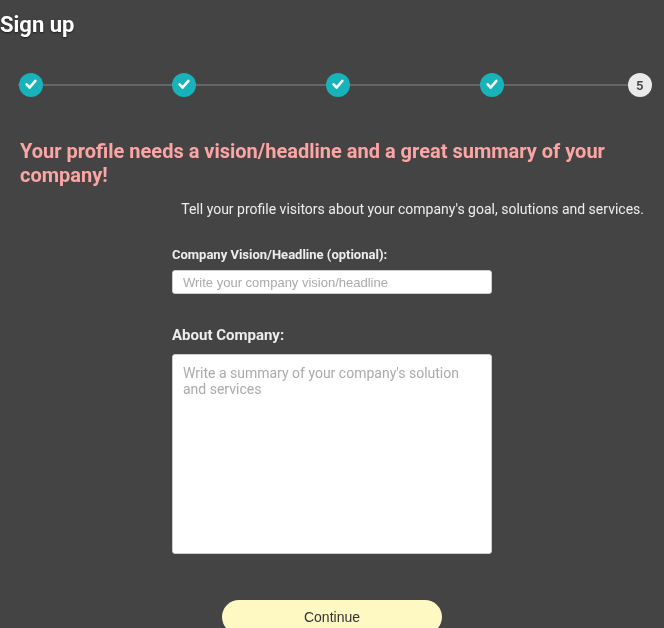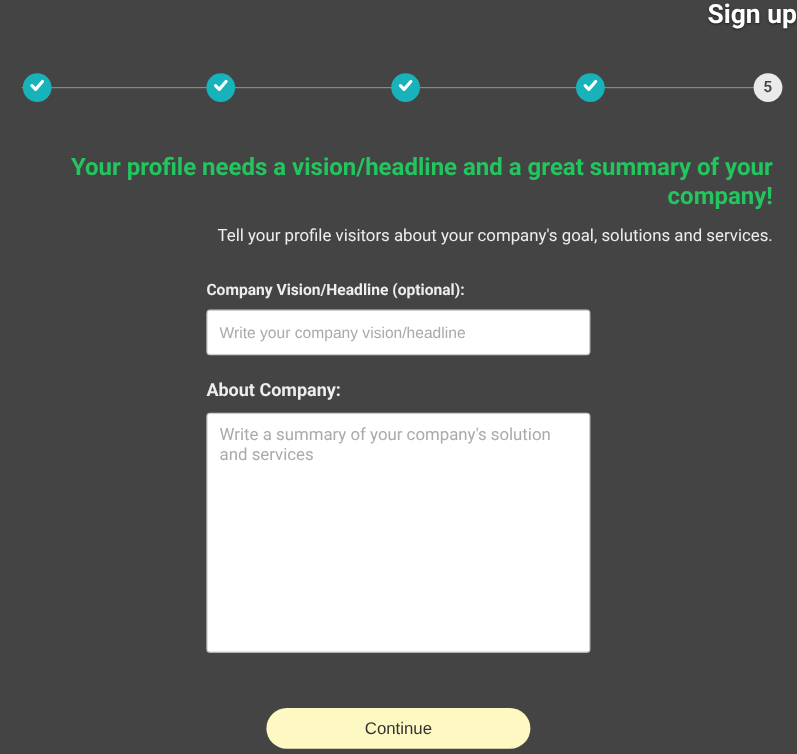--- a/index.html
+++ b/index.html
@@ -7,22 +7,22 @@
     width: 664px;
     height: 628px;
     background: #444444;
     font-family: -apple-system, BlinkMacSystemFont, "Segoe UI", Roboto, "Helvetica Neue", Arial, sans-serif;
     color: #fff;
     overflow: hidden;
   }
   .page-title {
     font-size: 22px;
     font-weight: 700;
-    text-align: right;
-    padding-top: 0px;
+    text-align: left;
+    padding-top: 12px;
     text-shadow: 0 1px 2px rgba(0,0,0,0.6);
   }
   .stepper {
     position: relative;
     margin: 36px 18px 0 18px;
     height: 24px;
   }
   .stepper-line {
     position: absolute;
     top: 50%;
@@ -48,51 +48,51 @@
   .step.done {
     background: #18b2bb;
     color: #fff;
   }
   .step.current {
     background: #eaeaea;
     color: #444;
   }
   .step svg { width: 14px; height: 14px; }
   .headline {
-    text-align: right;
+    text-align: left;
     font-size: 20px;
     font-weight: 700;
     margin: 42px 20px 0 20px;
-    color: #22c55e;
+    color: #fca5a5;
   }
   .subhead {
     text-align: right;
     font-size: 14px;
     margin: 14px 20px 0 20px;
     color: #eee;
   }
   .form {
     width: 320px;
     margin: 30px auto 0 auto;
   }
   .label {
     font-size: 13px;
     color: #eee;
     margin-bottom: 8px;
     display: block;
     font-weight: bold;
   }
   .label.about {
     font-size: 15px;
-    margin-top: 20px;
+    margin-top: 32px;
     margin-bottom: 10px;
   }
   .text-input {
     width: 100%;
-    height: 38px;
+    height: 24px;
     border: 1px solid #ccc;
     border-radius: 3px;
     padding: 0 10px;
     font-size: 13px;
     color: #333;
     background: #fff;
   }
   .text-input::placeholder { color: #aaa; }
   .textarea {
     width: 100%;

